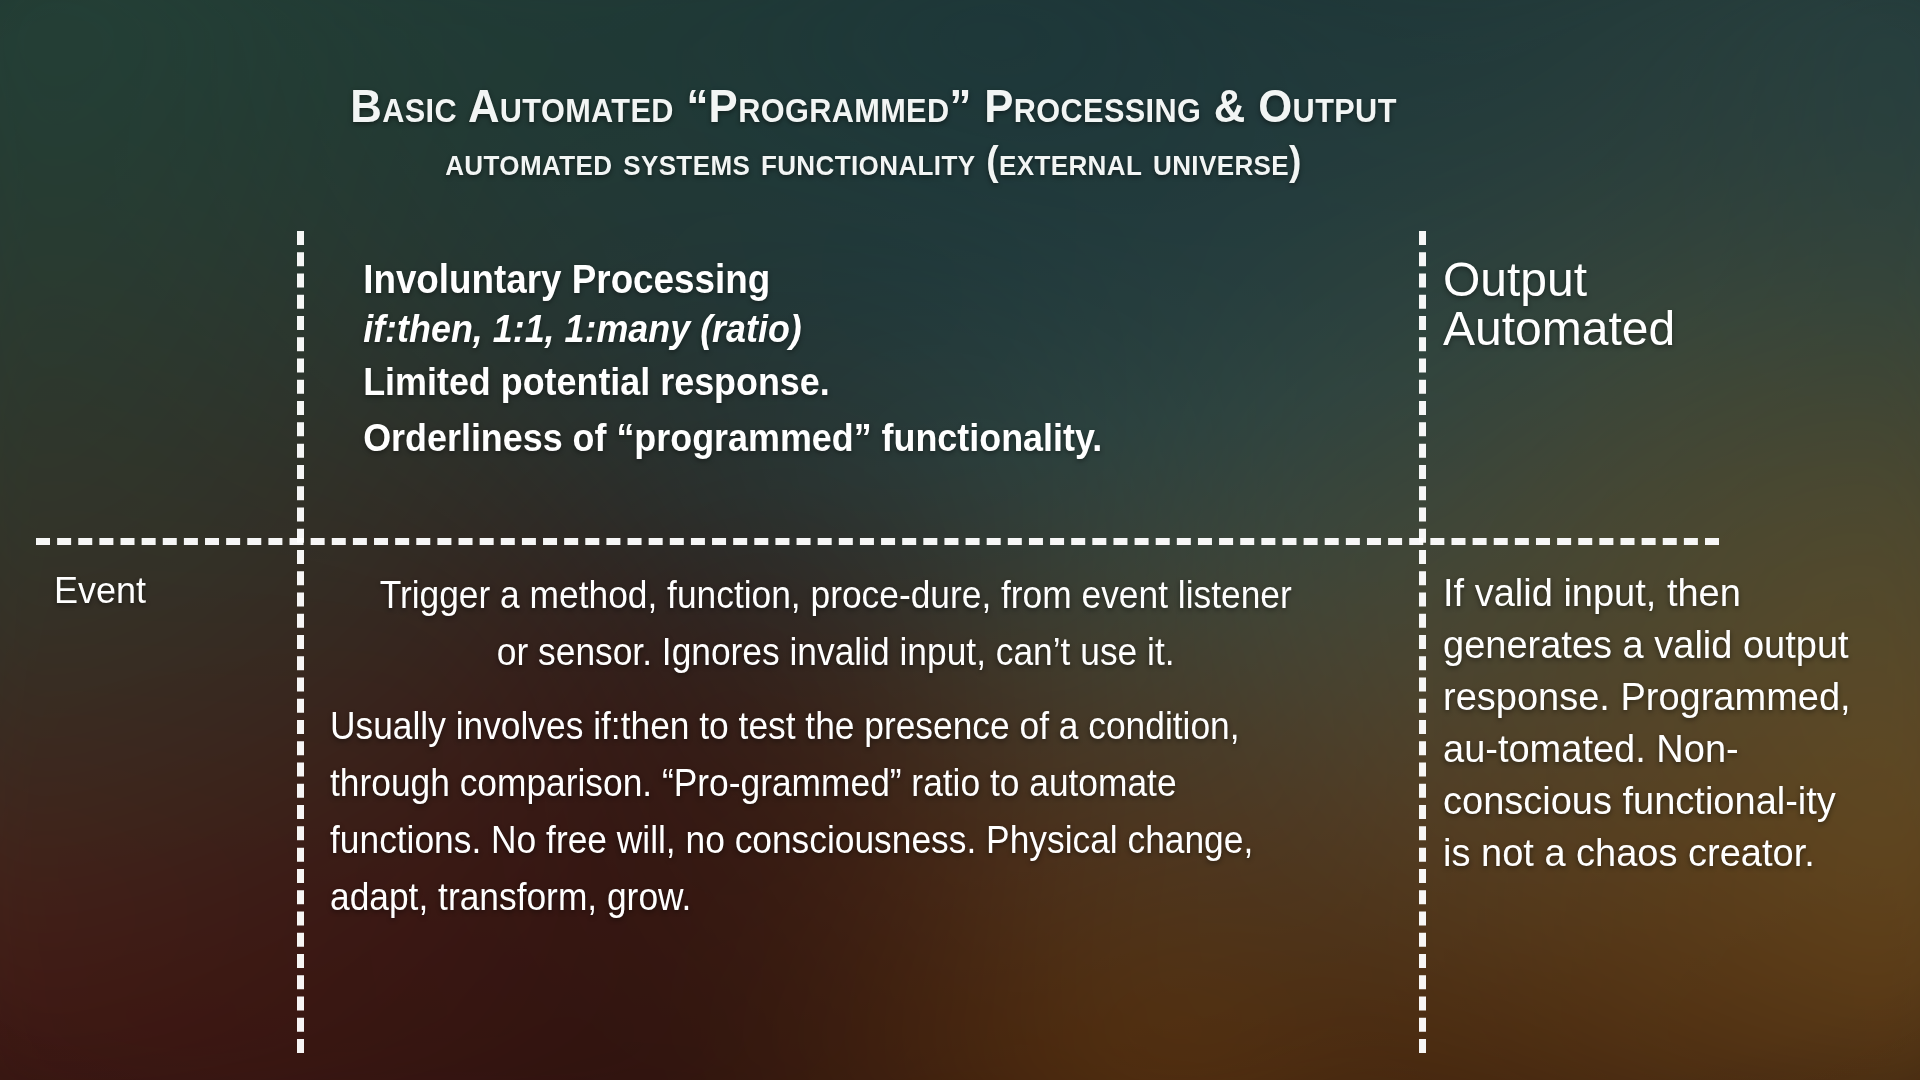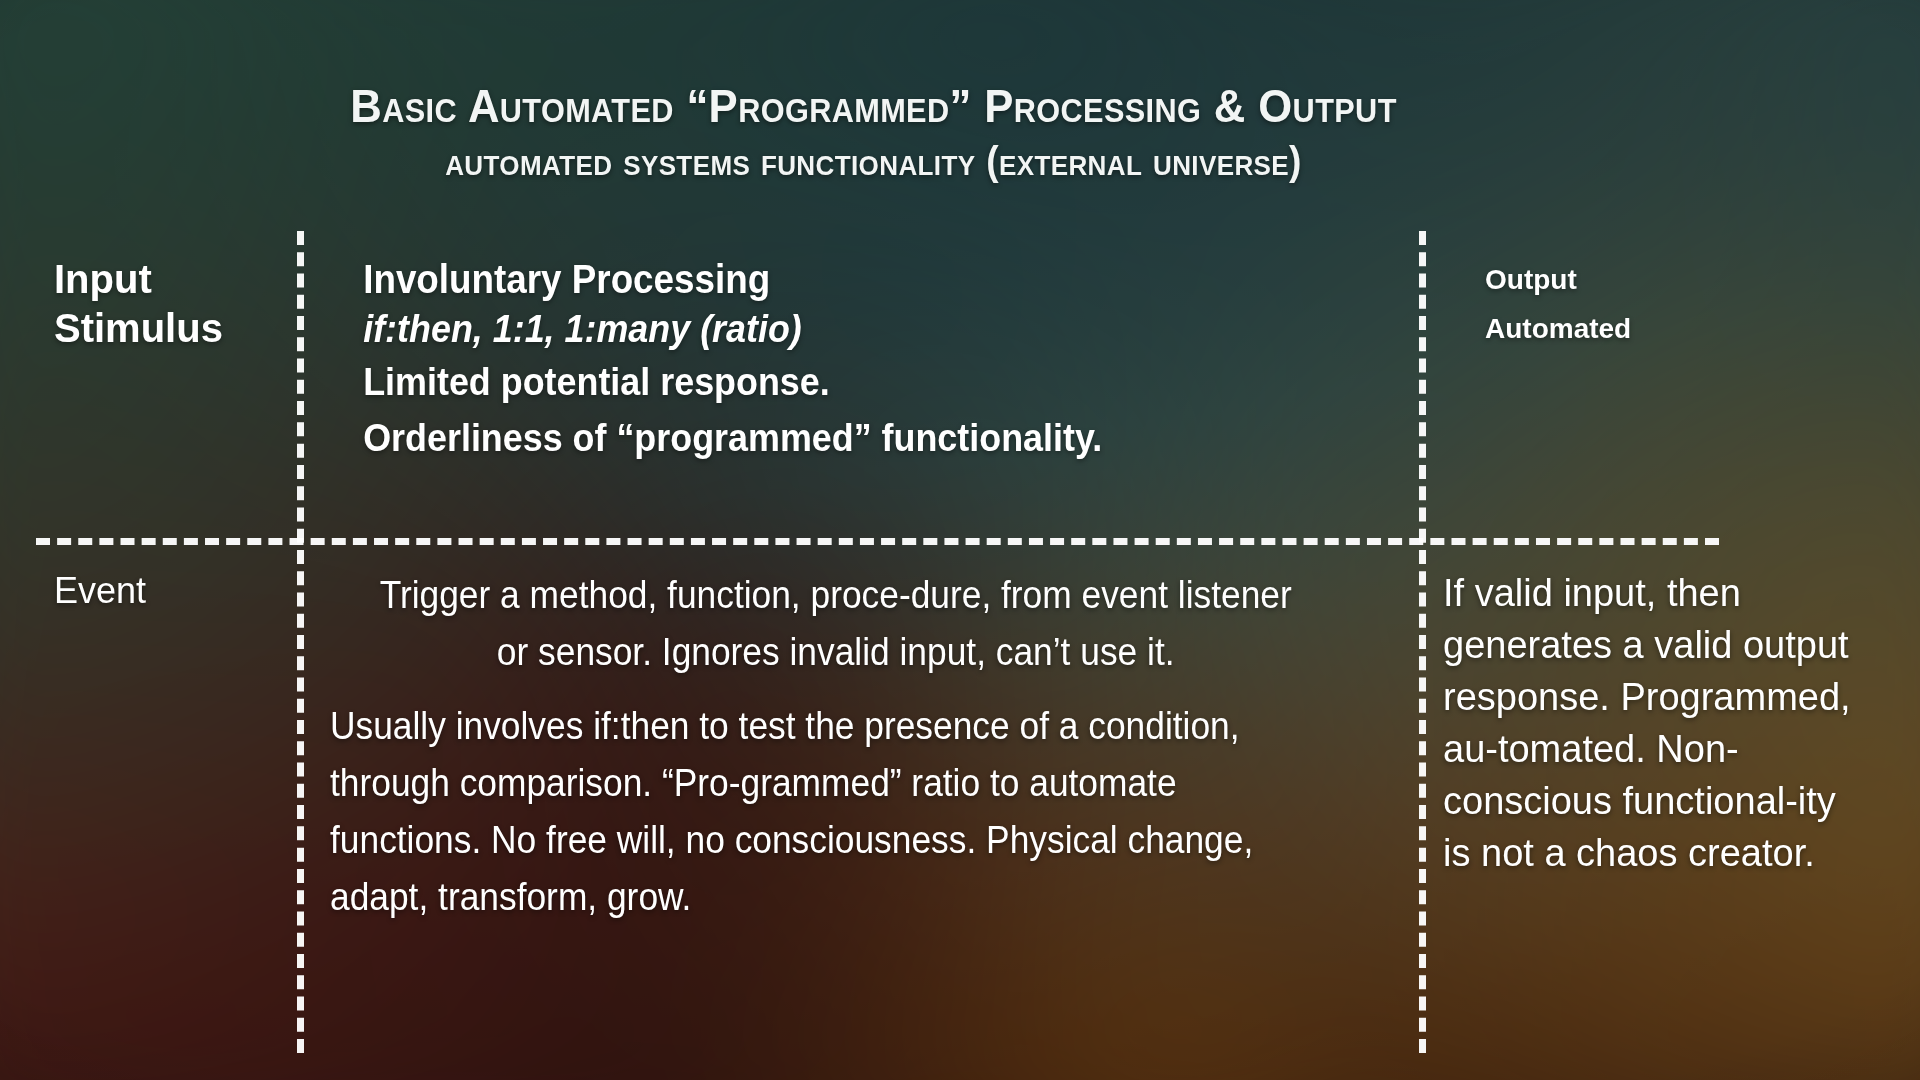--- a/index.html
+++ b/index.html
@@ -129,23 +129,23 @@
     font-size:39px; line-height:50px; font-weight:700; font-style:italic;
     transform:scaleX(0.92); transform-origin:center;
     text-shadow:0 2px 5px rgba(0,0,0,0.4);
   }
   .hdr-center .l3, .hdr-center .l4 {
     font-size:39px; line-height:56px; font-weight:700;
     transform:scaleX(0.92); transform-origin:center;
     text-shadow:0 2px 5px rgba(0,0,0,0.4);
   }
   .hdr-right {
-    left:1485px; top:212px; width:420px;
-    font-size:28px; line-height:49px;
-    font-weight:700;
+    left:1443px; top:212px; width:420px;
+    font-size:48px; line-height:49px;
+    font-weight:400;
     text-shadow:0 2px 5px rgba(0,0,0,0.4);
   }
 
   
   .body-left {
     left:54px; top:524px; width:230px;
     font-size:36px; line-height:48px;
     font-weight:400;
     text-shadow:0 2px 5px rgba(0,0,0,0.45);
   }
@@ -184,24 +184,20 @@
 
     <div class="title-block">
       <div class="title-main">Basic Automated “Programmed” Processing &amp; Output</div>
       <div class="title-sub">automated systems functionality (external universe)</div>
     </div>
 
     <div class="vline col1"></div>
     <div class="vline col2"></div>
     <div class="hline"></div>
 
-    <div class="cell hdr-left">
-      <div>Input</div>
-      <div>Stimulus</div>
-    </div>
 
     <div class="cell hdr-center">
       <div class="l1">Involuntary Processing</div>
       <div class="l2">if:then, 1:1, 1:many (ratio)</div>
       <div class="l3">Limited potential response.</div>
       <div class="l4">Orderliness of “programmed” functionality.</div>
     </div>
 
     <div class="cell hdr-right">
       <div>Output</div>

